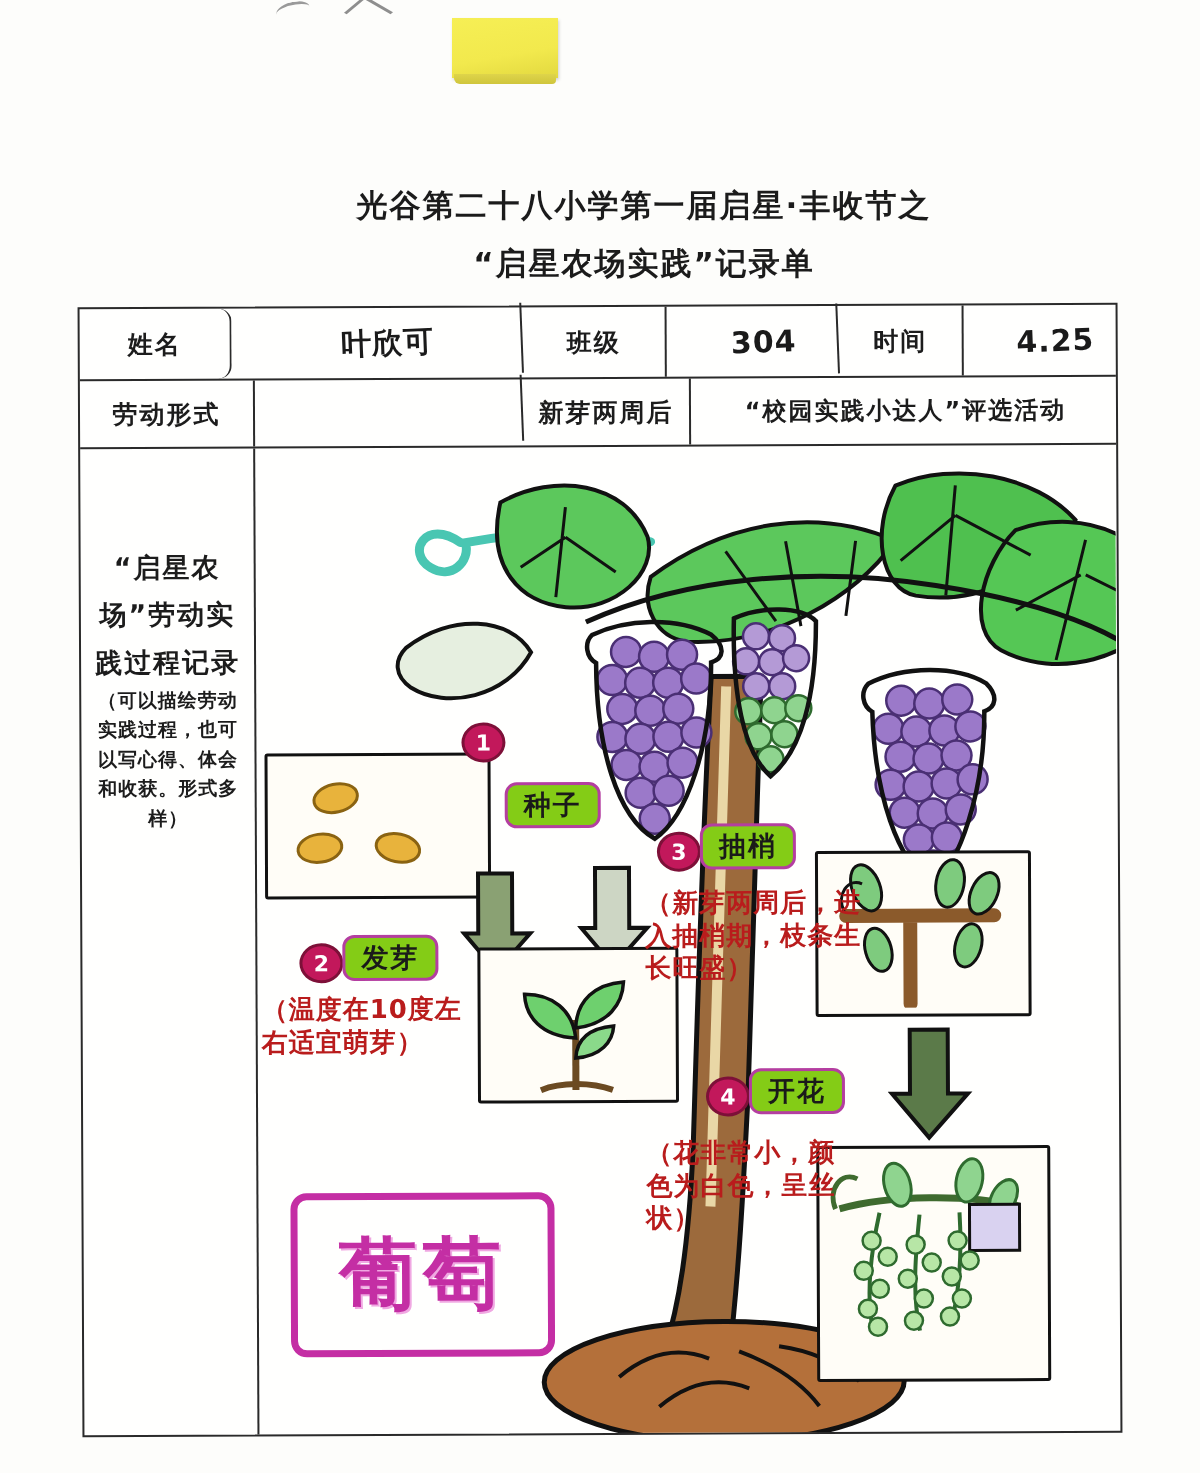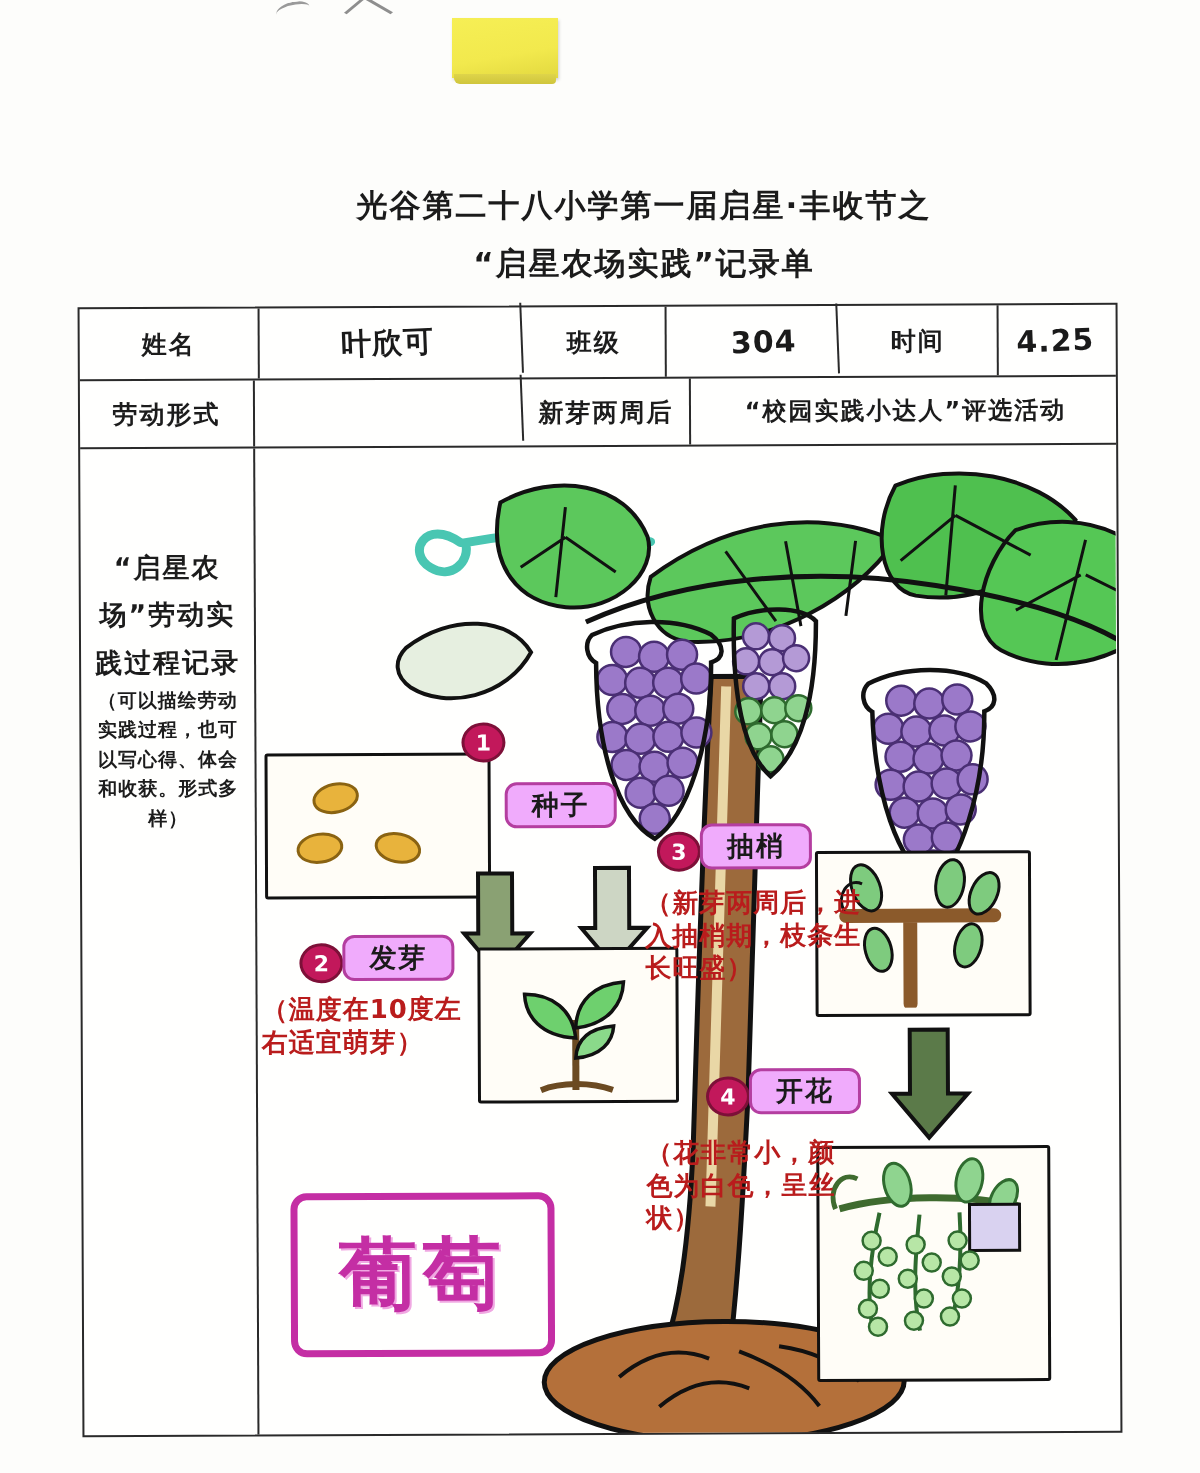--- a/index.html
+++ b/index.html
@@ -40,46 +40,46 @@
   .row2{position:absolute;left:0;top:72px;width:100%;height:68px;border-bottom:2.5px solid #2a2a2a;box-sizing:border-box;}
   .row3{position:absolute;left:0;top:140px;width:100%;bottom:0;}
 
   .cell{position:absolute;top:0;height:100%;display:flex;align-items:center;justify-content:center;
     box-sizing:border-box;font-size:25px;font-weight:bold;color:#1c1c1c;letter-spacing:2px;}
   .vline{border-right:2.5px solid #2a2a2a;}
   .hand{font-family:"DejaVu Sans","Liberation Sans",sans-serif;font-weight:bold;color:#1a1a1a;
     font-size:30px;letter-spacing:1px;transform:rotate(-2deg);}
 
   
-  .c-name-label{left:0;width:180px;}
+  .c-name-label{left:0;width:152px;border-radius:13px;}
   .c-name-value{left:175px;width:268px;}
   .c-class-label{left:443px;width:144px;}
   .c-class-value{left:611px;width:148px;}
-  .c-time-label{left:759px;width:160px;}
+  .c-time-label{left:759px;width:125px;}
   .c-time-value{left:911px;width:129px;}
 
   
   .c-labor-label{left:0;width:175px;}
   .c-labor-value{left:175px;width:268px;}
   .c-theme-label{left:443px;width:168px;}
   .c-theme-value{left:611px;width:429px;font-size:24px;}
 
   
   .left-col{position:absolute;left:0;top:0;width:175px;height:100%;border-right:2.5px solid #2a2a2a;box-sizing:border-box;
     padding:95px 12px 0 12px;text-align:center;}
   .lc-big{font-size:27px;font-weight:bold;color:#1c1c1c;line-height:1.75;letter-spacing:2px;}
   .lc-small{font-size:19px;font-weight:bold;color:#1c1c1c;line-height:1.55;letter-spacing:1px;}
   .draw-area{position:absolute;left:175px;top:0;right:0;bottom:0;overflow:hidden;}
 
   
   .d{position:absolute;}
   .tag{
     position:absolute;border:3px solid #b43ea0;border-radius:12px;
-    background:#f0abfc;color:#1a1a1a;font-weight:bold;font-size:27px;
-    padding:2px 24px;letter-spacing:2px;
+    background:#84cc16;color:#1a1a1a;font-weight:bold;font-size:27px;
+    padding:2px 16px;letter-spacing:2px;
   }
   .numcircle{
     position:absolute;width:38px;height:34px;border-radius:50%;
     background:#c2185b;border:3px solid #7d1038;color:#fff;
     font-weight:bold;font-size:22px;display:flex;align-items:center;justify-content:center;
   }
   .panel{position:absolute;border:3.5px solid #111;background:#fffdf7;border-radius:3px;}
   .note{position:absolute;font-weight:bold;color:#b91c1c;font-size:26px;line-height:1.25;letter-spacing:1px;}
   .grapeword{
     position:absolute;left:32px;top:745px;width:250px;height:150px;

